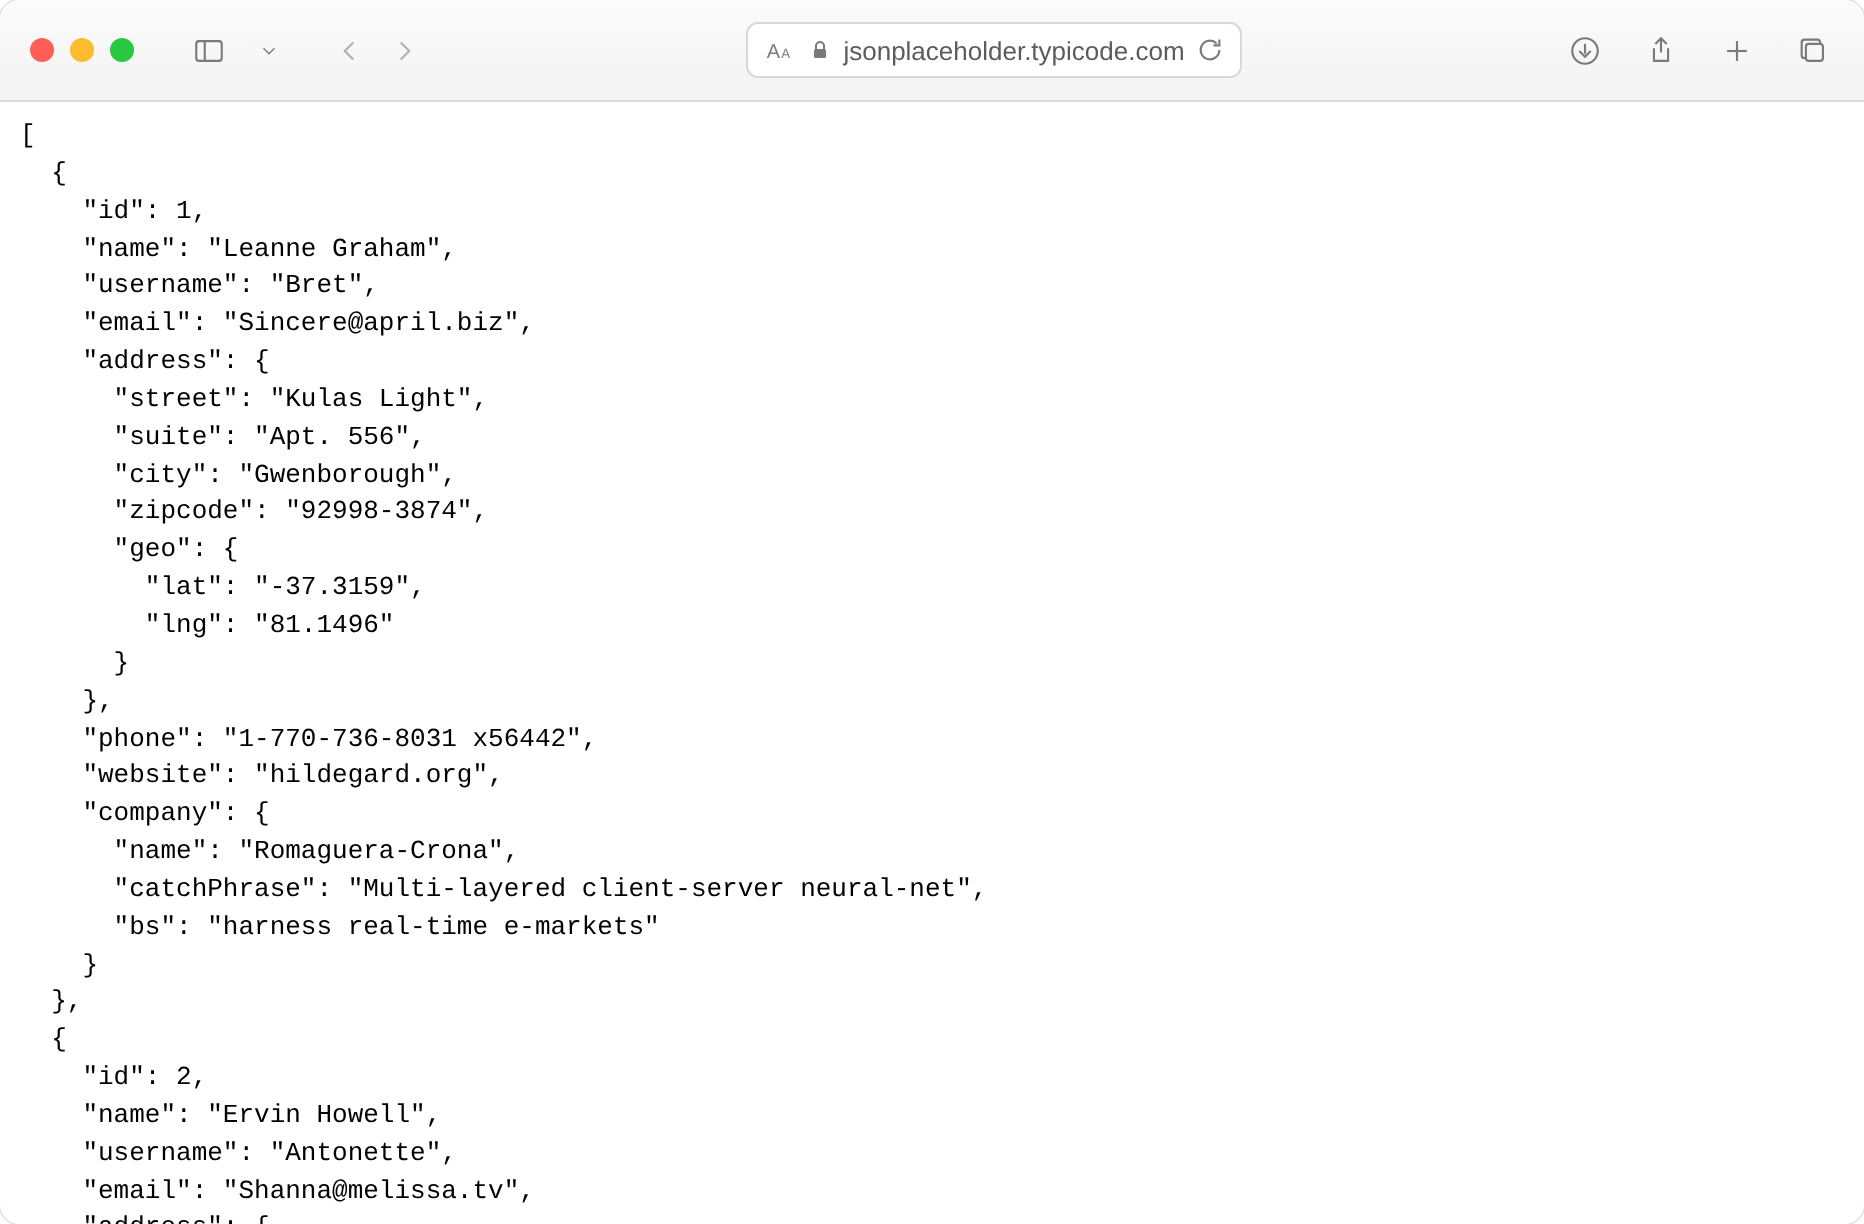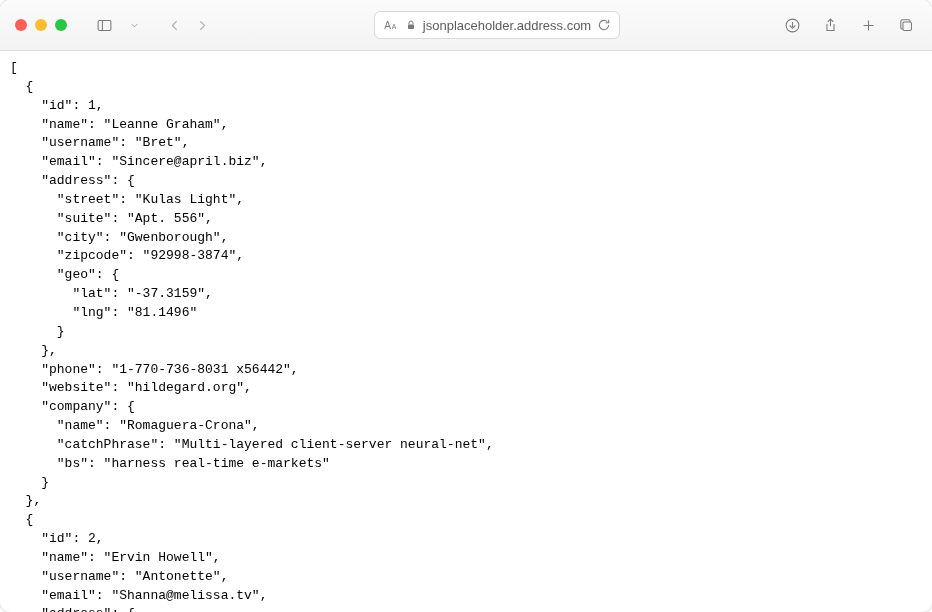--- a/index.html
+++ b/index.html
@@ -161,21 +161,21 @@
 
   <div class="url-field">
     <svg class="text-size-icon" viewBox="0 0 24 24">
       <text x="2" y="18" font-size="15" fill="#7a7a7a" font-family="sans-serif">A</text>
       <text x="13" y="18" font-size="10" fill="#7a7a7a" font-family="sans-serif">A</text>
     </svg>
     <svg class="lock" viewBox="0 0 24 24">
       <rect x="6" y="11" width="12" height="9" rx="1.5" fill="#7a7a7a"></rect>
       <path d="M8 11 V8 a4 4 0 0 1 8 0 v3" stroke="#7a7a7a" stroke-width="2" fill="none"></path>
     </svg>
-    <span class="url-text">jsonplaceholder.address.com</span>
+    <span class="url-text">jsonplaceholder.typicode.com</span>
     <svg class="reload" viewBox="0 0 24 24">
       <path d="M20 12 a8 8 0 1 1 -2.34 -5.66" stroke="#7a7a7a" stroke-width="1.8" fill="none"></path>
       <polyline points="20 3 20 8 15 8" stroke="#7a7a7a" stroke-width="1.8" fill="none"></polyline>
     </svg>
   </div>
 
   <div class="spacer"></div>
 
   <div class="right-icons">
     <div class="tb-icon">

